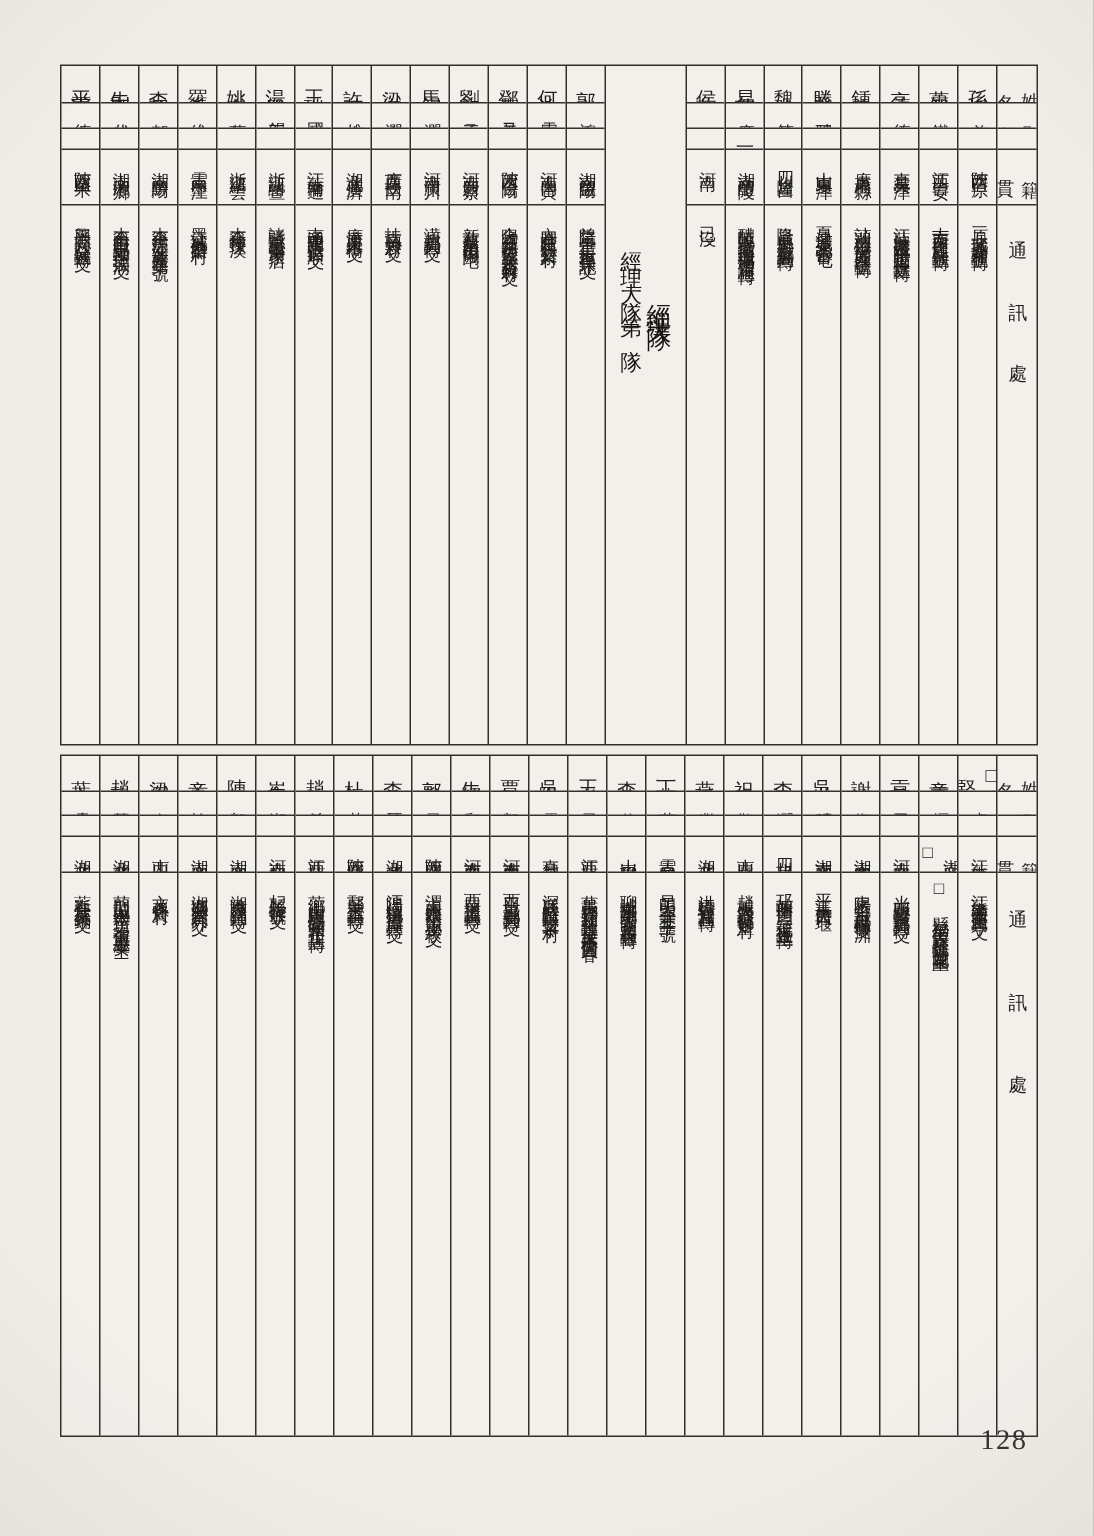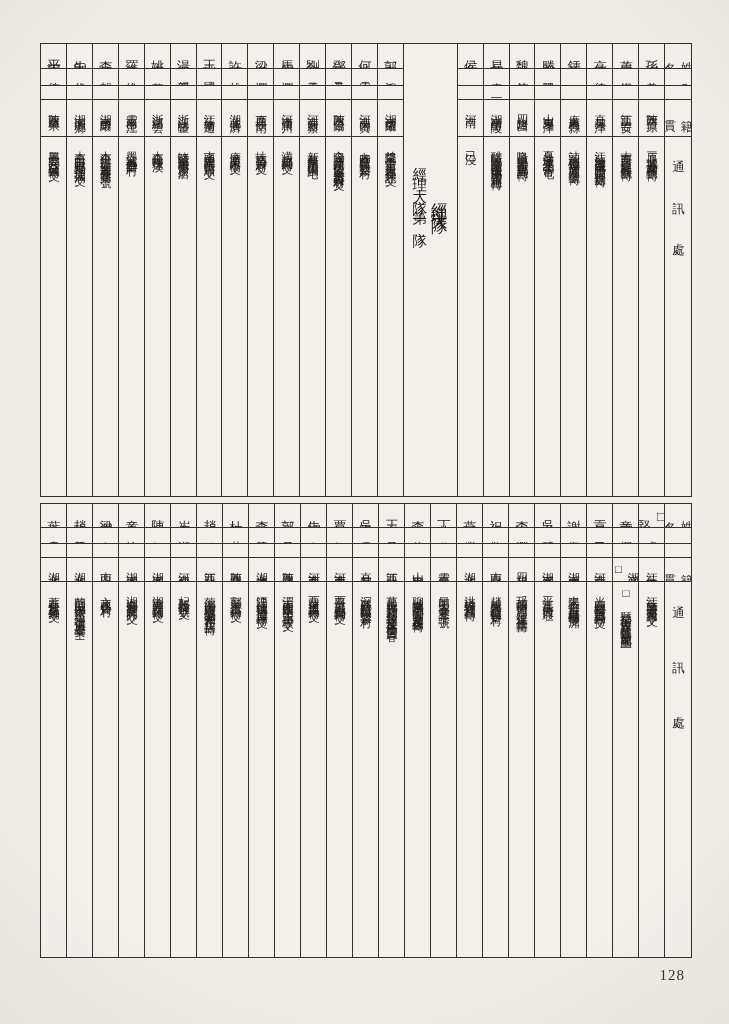--- a/index.html
+++ b/index.html
@@ -67,22 +67,22 @@
   .table-top .header-col .r-addr .vtext{letter-spacing:3.3em;padding-top:13px;}
   .table-bottom .header-col .r-addr .vtext{letter-spacing:4.4em;padding-top:14px;}
   .table-bottom .header-col .r-name .vtext{letter-spacing:1.0em;padding-top:7px;}
 
   
   .section-line{position:absolute;writing-mode:vertical-rl;text-orientation:upright;color:#171512;}
   .section-line1{right:7px;top:146px;font-size:16.5px;letter-spacing:0.28em;}
   .section-line2{left:6px;top:112px;font-size:14.5px;letter-spacing:0.75em;}
 
   .page-num{
-    position:absolute;right:44px;bottom:40px;
-    font-size:15px;letter-spacing:1px;color:#35332f;
+    position:absolute;right:44px;bottom:52px;
+    font-size:19px;letter-spacing:1px;color:#35332f;
   }
 </style>
 </head>
 <body>
 
 <div class="page">
 
   <div class="table table-top">
     <div class="col header-col">
       <div class="cell r-name">

